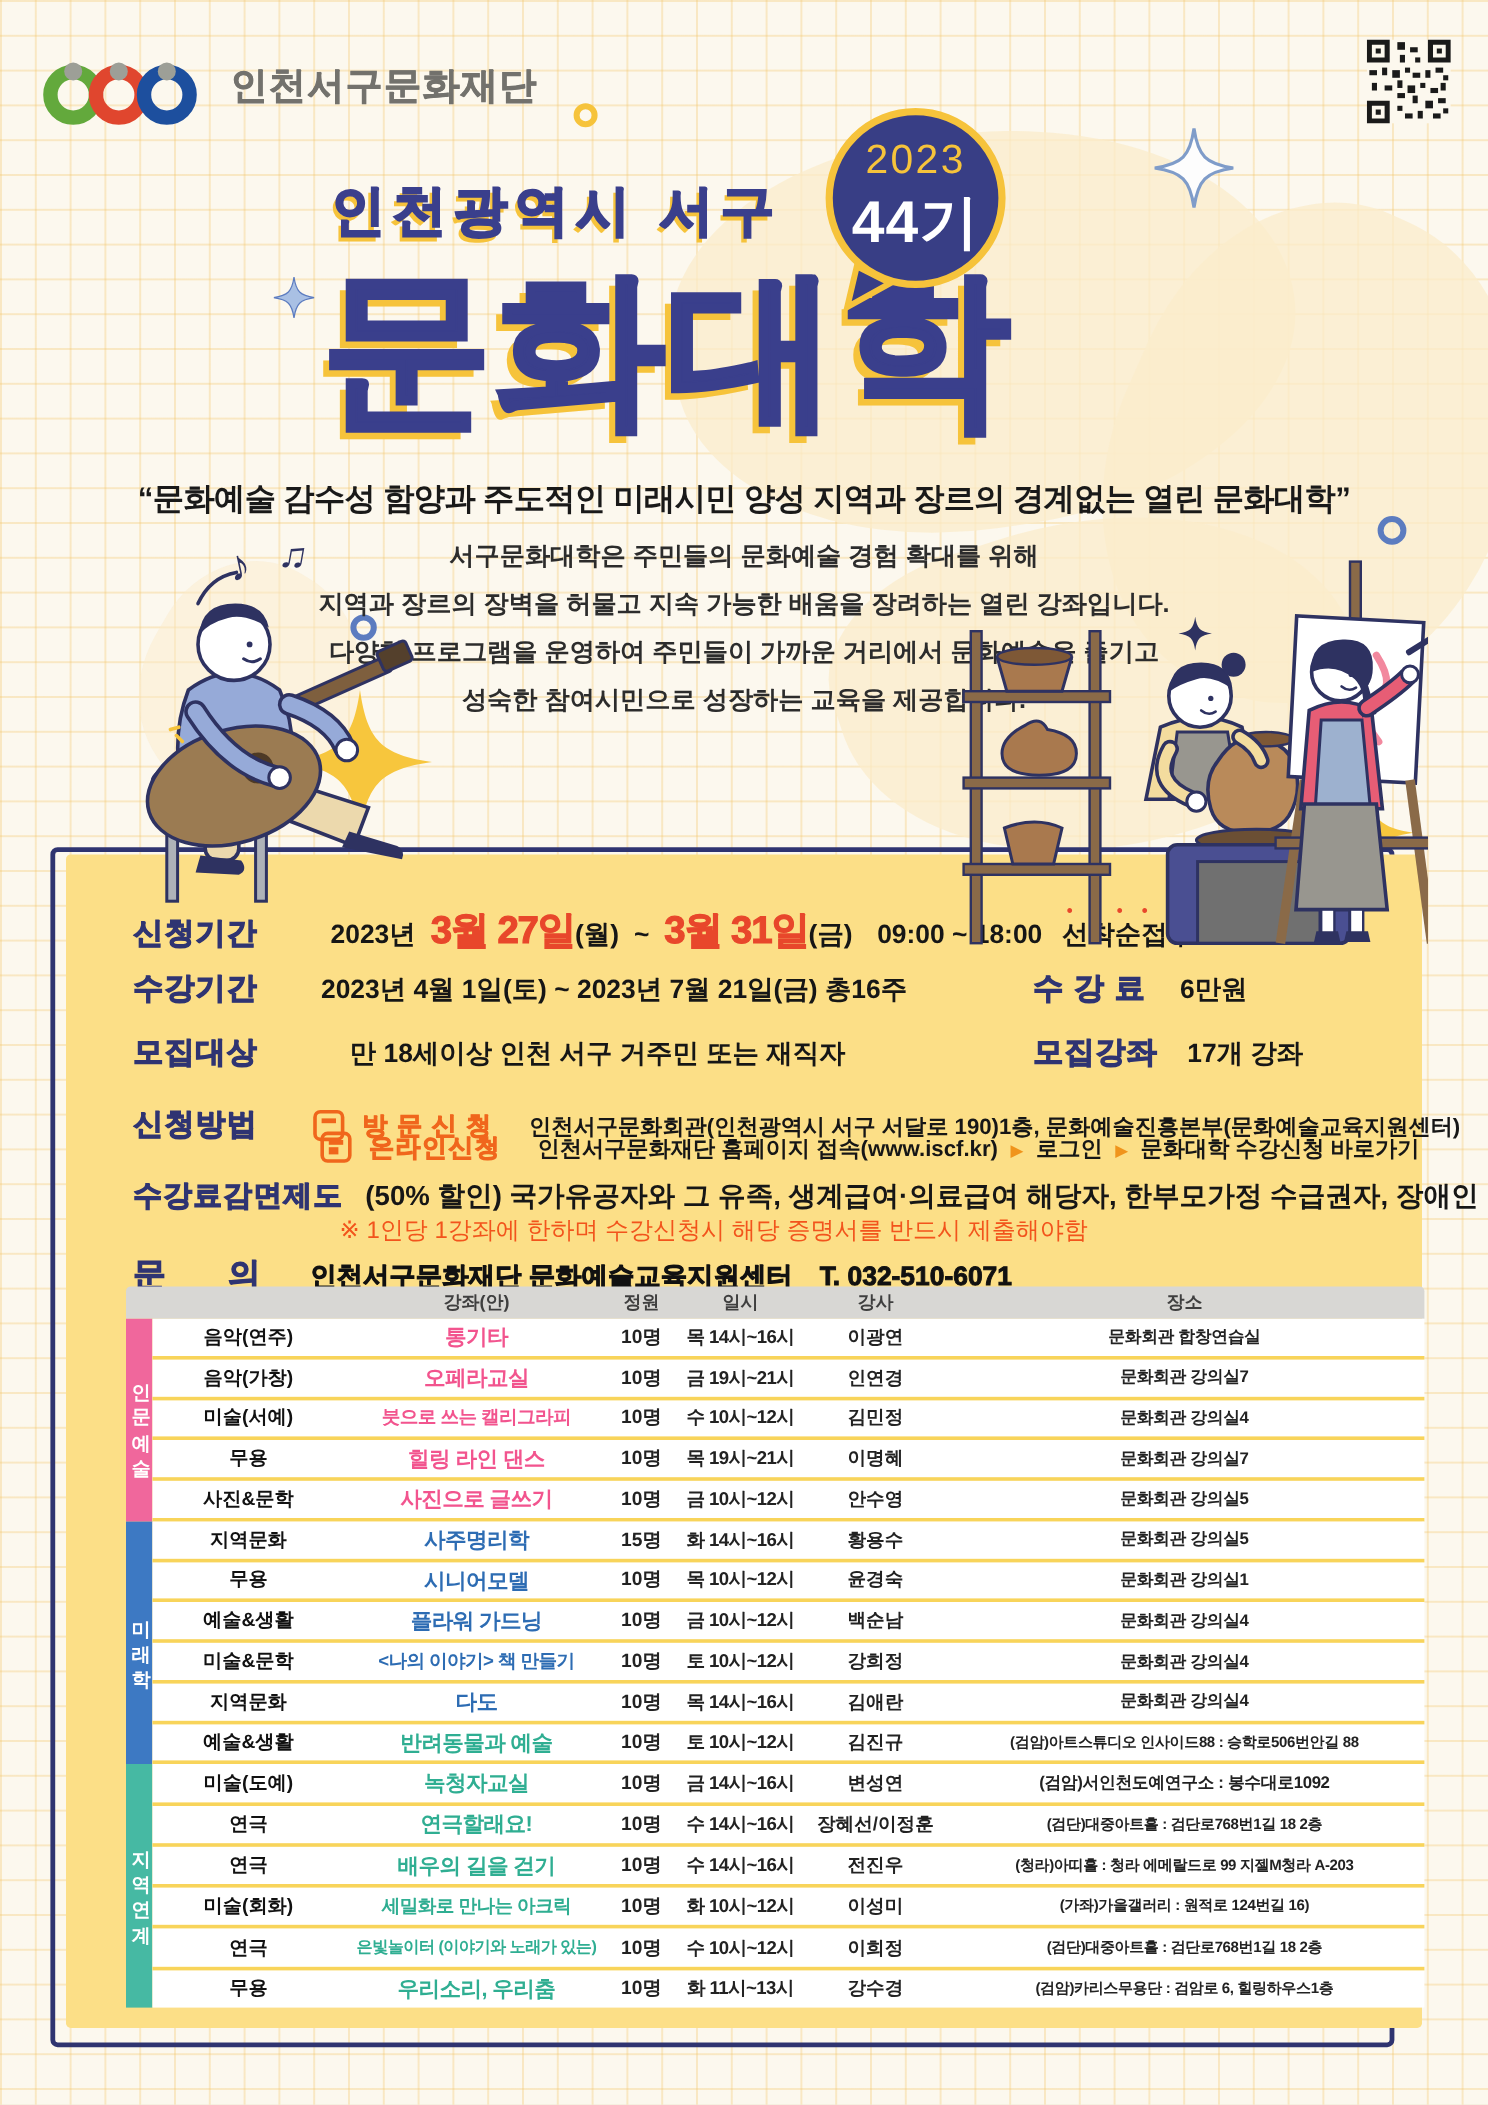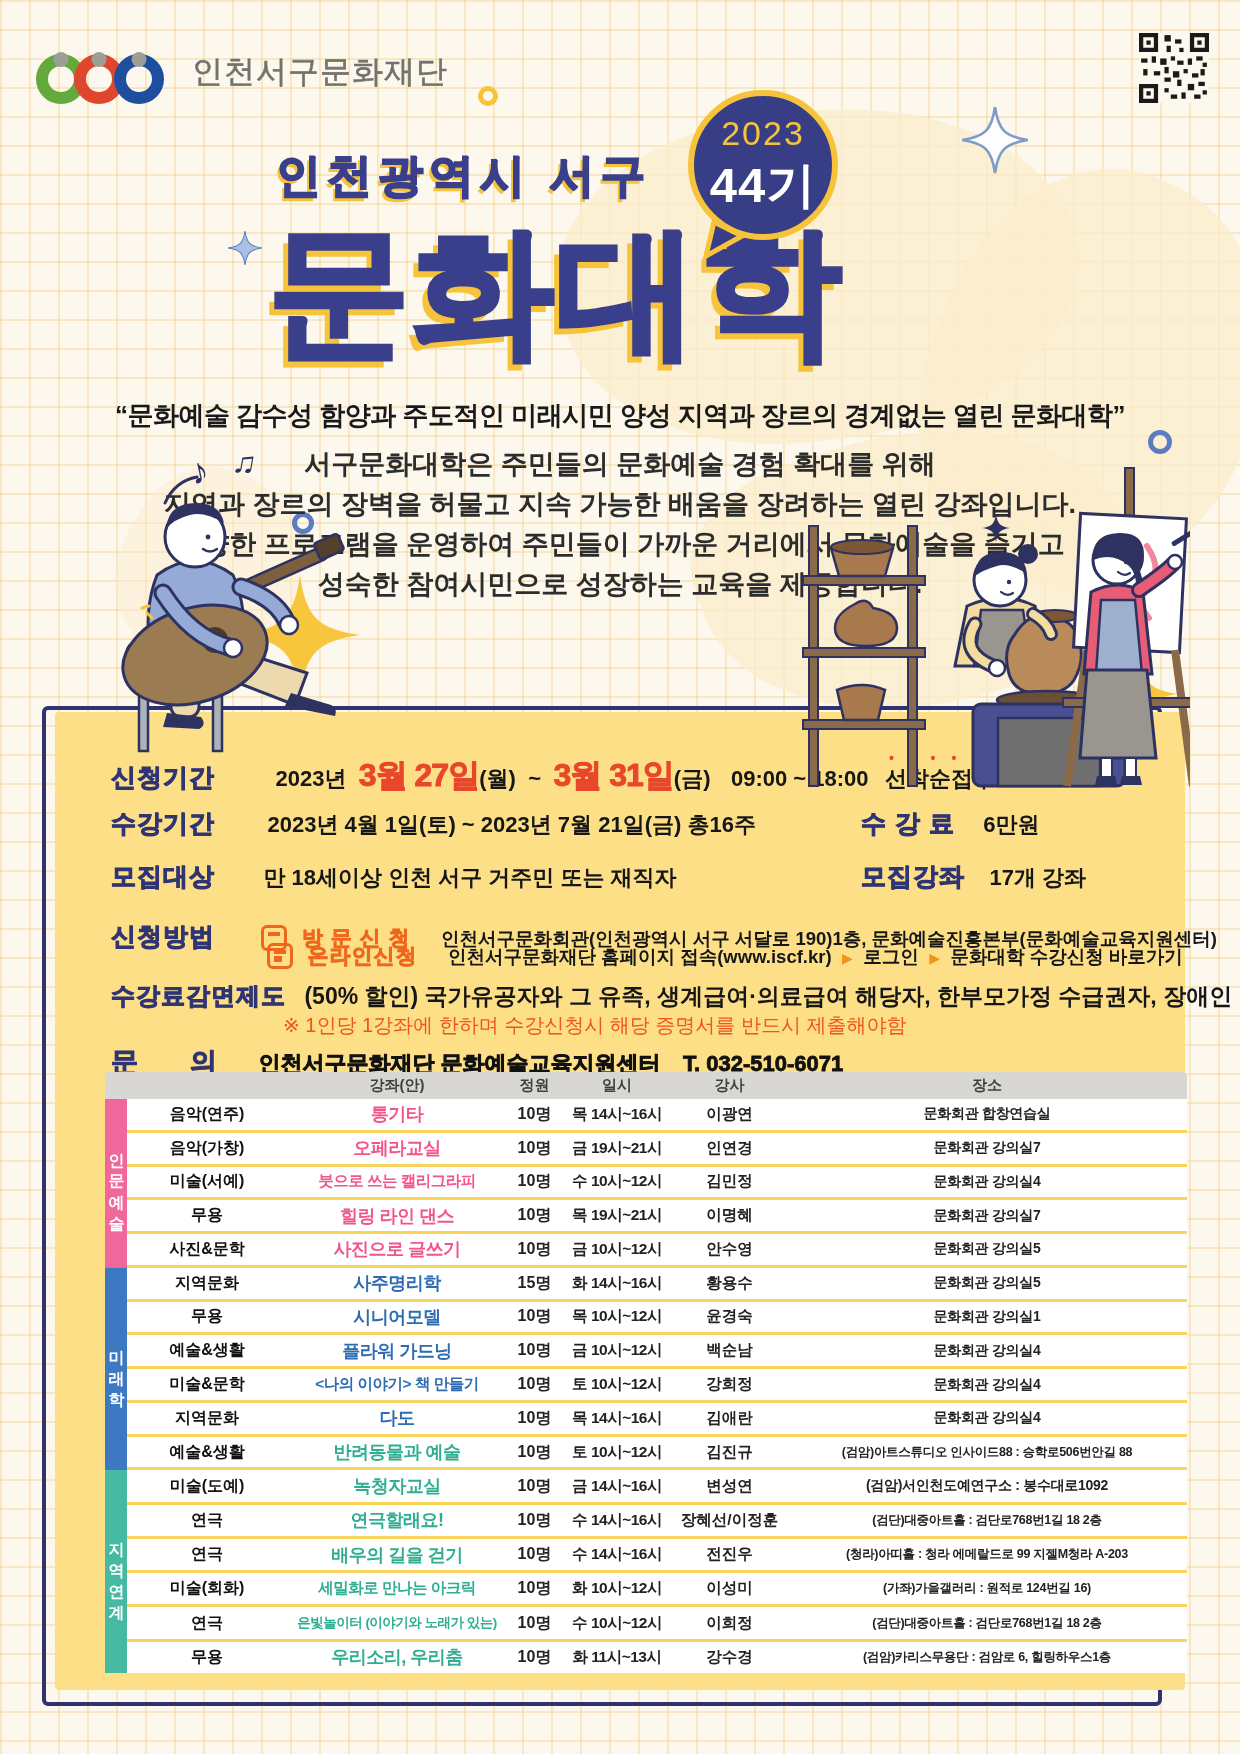--- a/index.html
+++ b/index.html
@@ -17,39 +17,39 @@
   .blob4 { left:120px; top:470px; width:180px; height:200px; transform:rotate(30deg); opacity:.5; }
 
   
   .logo { position:absolute; left:34px; top:36px; display:flex; align-items:center; z-index:3; }
   .rings { position:relative; width:150px; height:72px; }
   .ring { position:absolute; width:50px; height:50px; border-radius:50%; top:18px; }
   .ring .head { position:absolute; width:15px; height:15px; border-radius:50%; background:#9d9f97; left:50%; top:-14px; transform:translateX(-50%); }
   .ring.g { left:2px;  border:12px solid #63a93c; }
   .ring.r { left:40px; border:12px solid #e0462e; z-index:1; }
   .ring.b { left:80px; border:12px solid #1d4f9e; z-index:2; }
-  .logo-text { font-size:31px; font-weight:normal; color:#73726d; letter-spacing:1px; margin-left:8px; -webkit-text-stroke:.6px #73726d; }
+  .logo-text { font-size:31px; font-weight:bold; color:#73726d; letter-spacing:1px; margin-left:8px; -webkit-text-stroke:.6px #73726d; }
 
   .qr { position:absolute; left:1139px; top:33px; z-index:3; }
 
   
   .region-title { position:absolute; left:276px; top:146px; z-index:2; font-size:45px; font-weight:bold;
     color:#3a3f8c; -webkit-text-stroke:2px #3a3f8c; letter-spacing:6px; text-shadow:-3px 4px 0 #f6c33b; }
   .main-title { position:absolute; left:268px; top:216px; z-index:2; font-size:142px; font-weight:bold; line-height:1.05;
     color:#3a3f8c; -webkit-text-stroke:4px #3a3f8c; letter-spacing:2px; text-shadow:-7px 8px 0 #f6c33b; }
   .bubble { position:absolute; left:688px; top:90px; width:150px; height:150px; border-radius:50%;
     background:#383e85; border:6px solid #f6c33b; z-index:3; text-align:center; }
   .bubble .year { display:block; margin-top:18px; color:#f6c33b; font-size:34px; letter-spacing:2px; }
   .bubble .term { display:block; color:#ffffff; font-size:49px; font-weight:bold; letter-spacing:1px; }
   .bubble-tail { position:absolute; left:700px; top:214px; z-index:2; }
 
   .quote { position:absolute; left:0; right:0; top:398px; text-align:center; z-index:2;
     font-size:26px; font-weight:bold; color:#191919; letter-spacing:-0.5px; }
   .desc { position:absolute; left:160px; width:920px; top:444px; text-align:center; z-index:2;
-    font-size:27px; font-weight:bold; color:#2c2c2c; line-height:40px; }
+    font-size:21px; font-weight:bold; color:#2c2c2c; line-height:40px; }
 
   
   .deco { position:absolute; z-index:1; }
   .oring { border-radius:50%; background:transparent; }
 
   
   .panel-frame { position:absolute; left:42px; top:706px; width:1120px; height:1000px;
     border:4px solid #2f3470; border-radius:6px; z-index:0; }
   .panel { position:absolute; left:55px; top:712px; width:1130px; height:978px;
     background:#fcdf87; border-radius:4px; z-index:1; }
@@ -291,21 +291,21 @@
       <span class="plabel">수강기간</span>
       <span class="pval" style="margin-left:48px">2023년 4월 1일(토) ~ 2023년 7월 21일(금) 총16주</span>
     </div>
     <div class="prow" style="left:806px;top:95px">
       <span class="plabel">수 강 료</span>
       <span class="pval" style="margin-left:24px">6만원</span>
     </div>
 
     <div class="prow" style="left:56px;top:148px">
       <span class="plabel">모집대상</span>
-      <span class="pval" style="margin-left:44px">만 18세이상 인천 서구 거주민 또는 재직자</span>
+      <span class="pval" style="margin-left:72px">만 18세이상 인천 서구 거주민 또는 재직자</span>
     </div>
     <div class="prow" style="left:806px;top:148px">
       <span class="plabel">모집강좌</span>
       <span class="pval" style="margin-left:20px">17개 강좌</span>
     </div>
 
     <div class="prow" style="left:56px;top:208px">
       <span class="plabel">신청방법</span>
       <span class="micon" style="margin-left:42px"></span>
       <span class="olabel" style="margin-left:10px">방 문 신 청</span>

